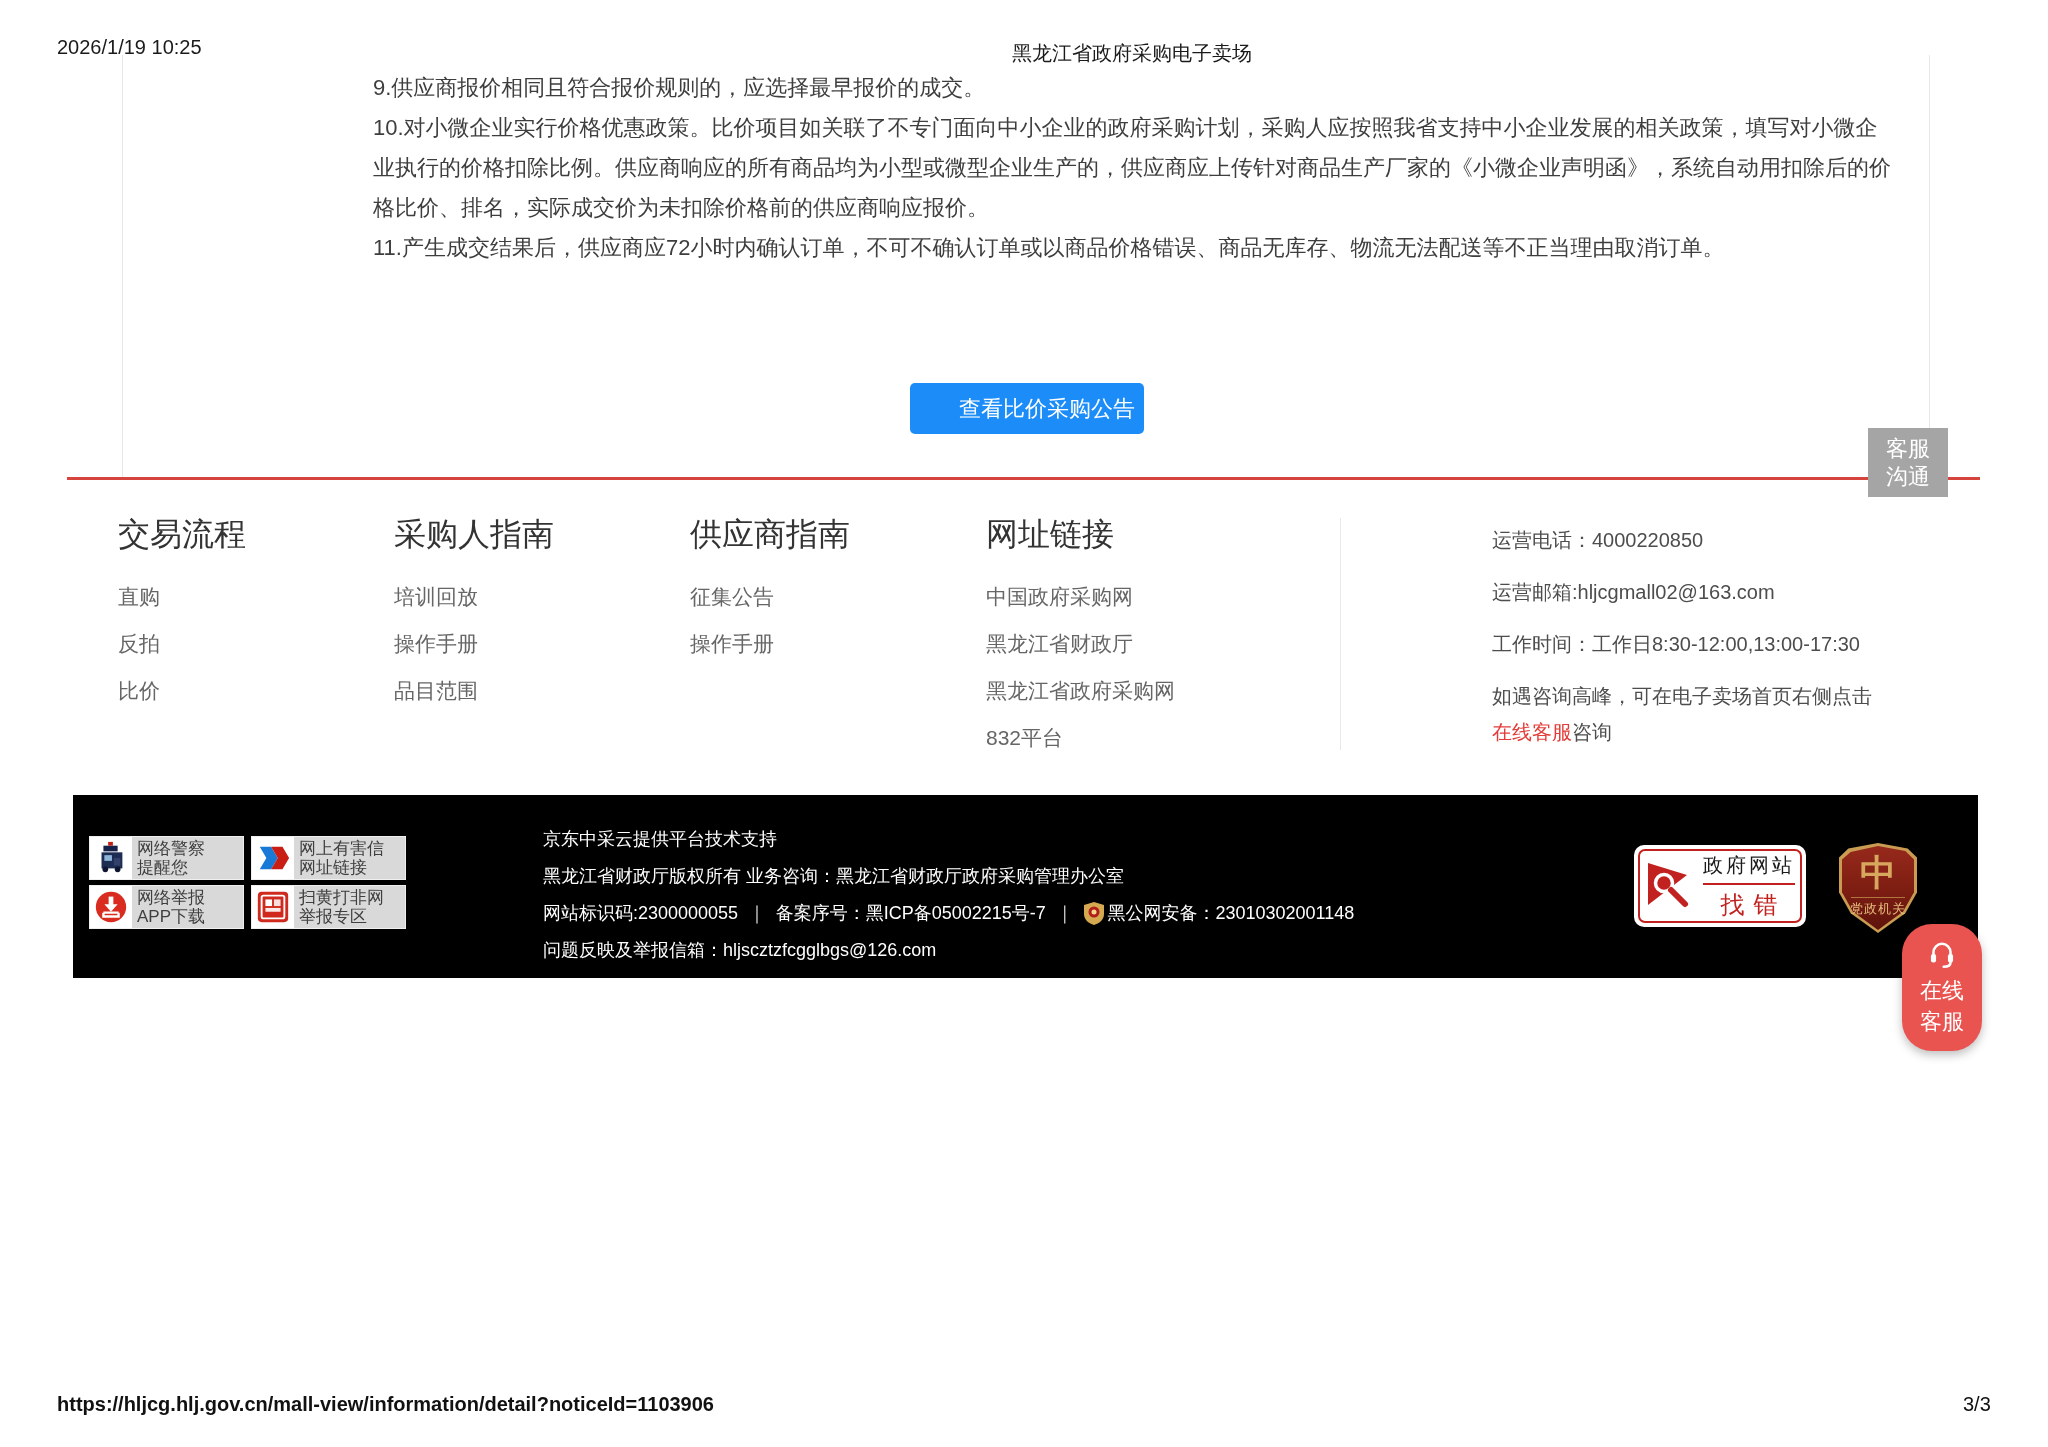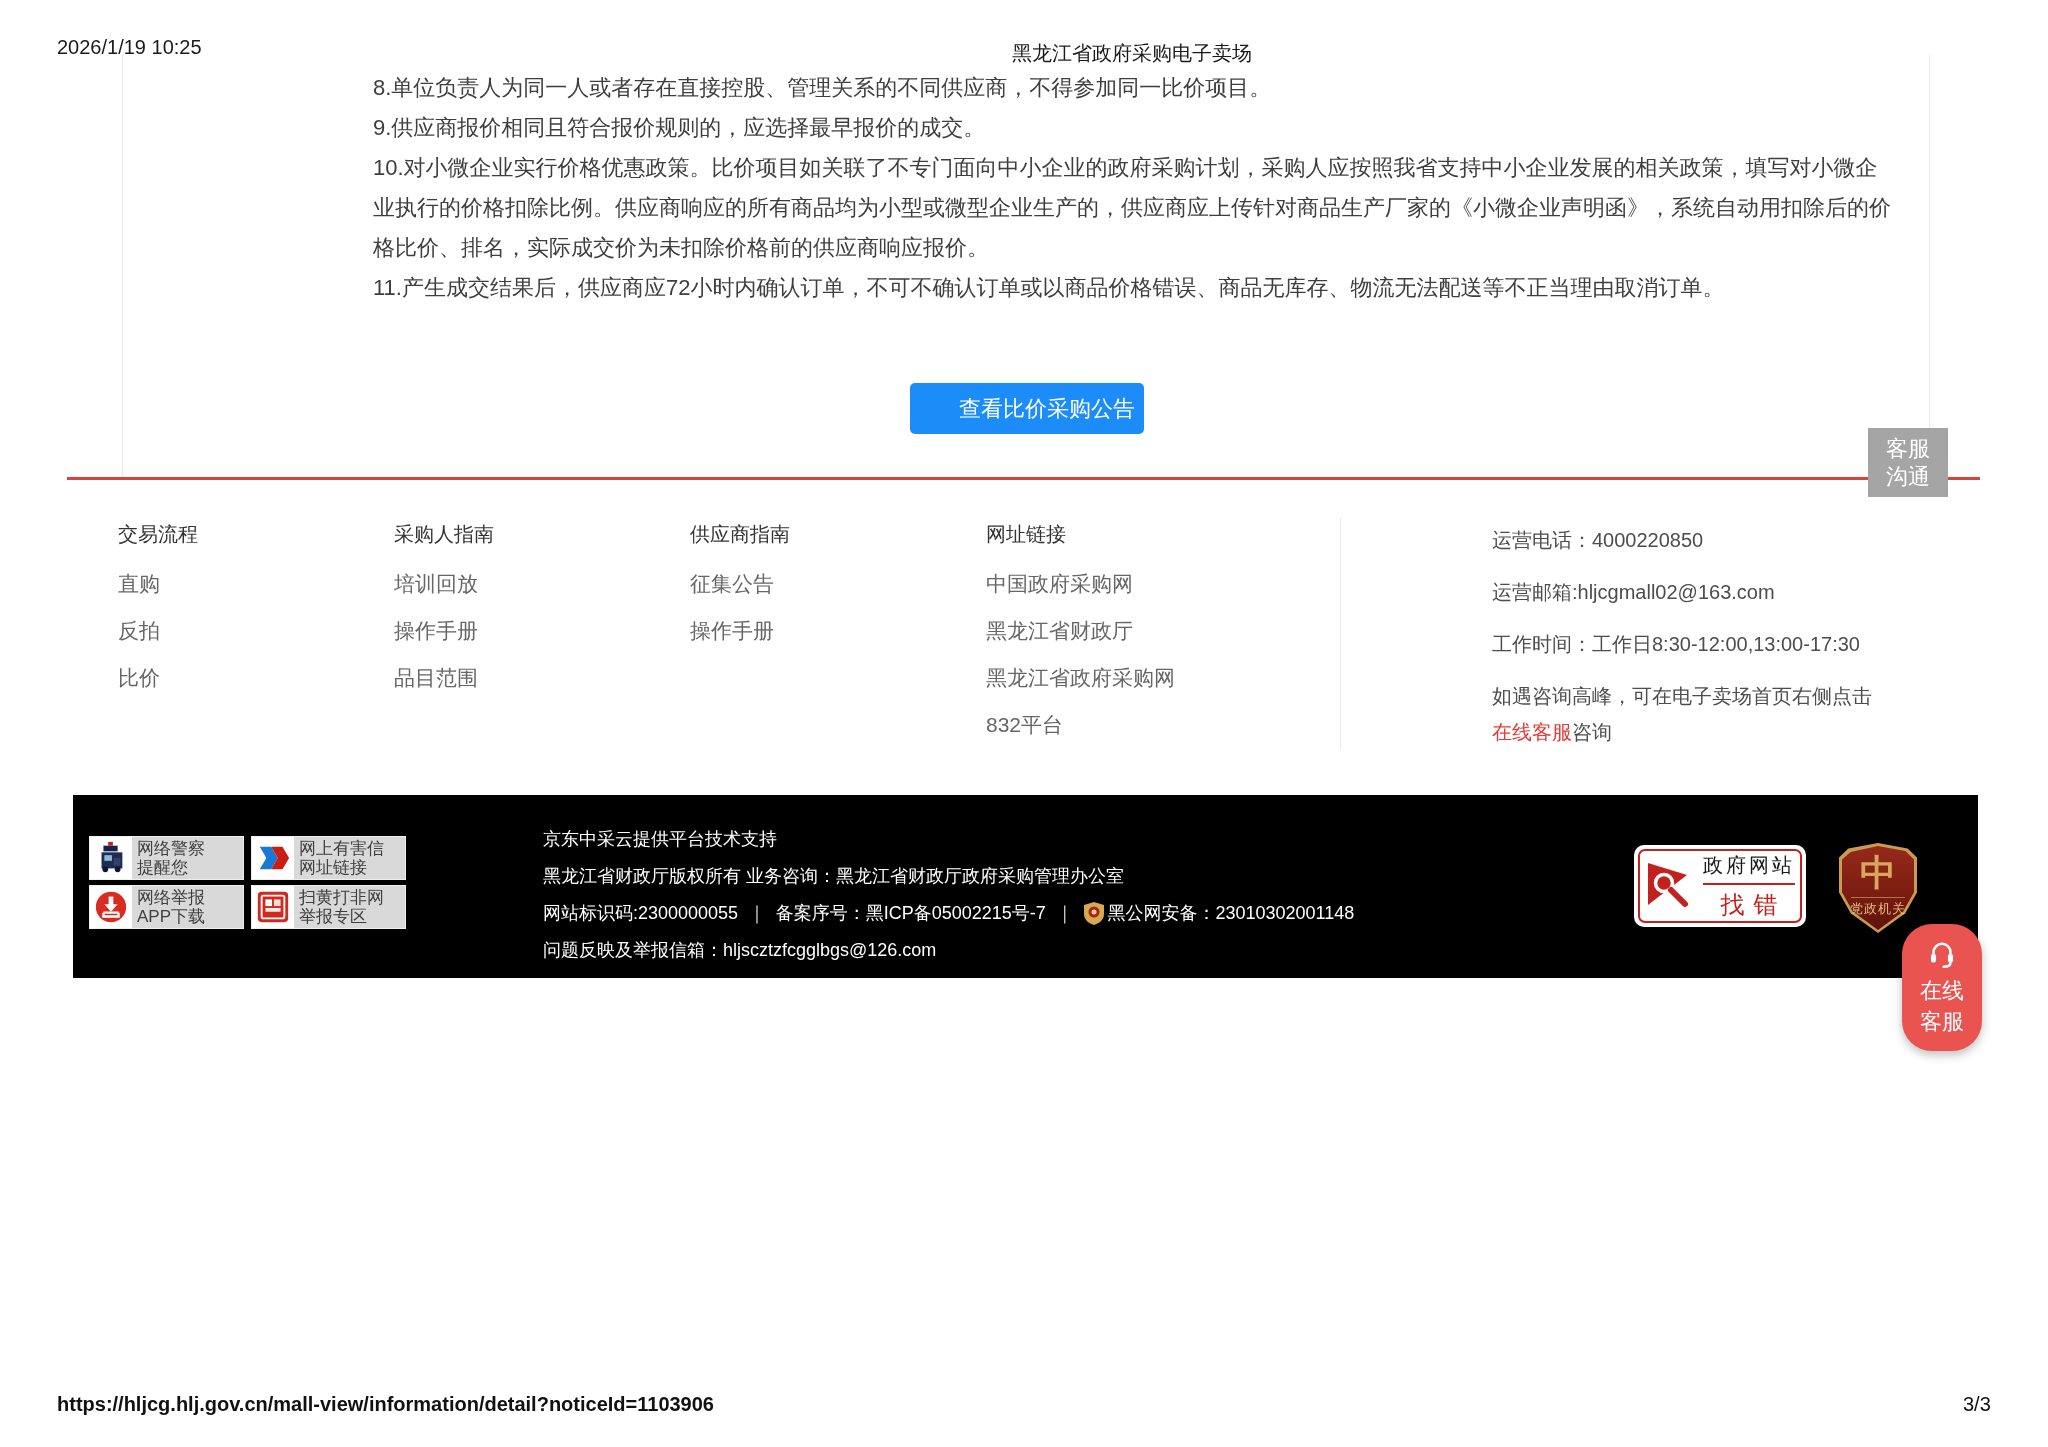--- a/index.html
+++ b/index.html
@@ -26,21 +26,21 @@
     justify-content:center; cursor:pointer; font-family:inherit;padding-left:40px; }
 
   .red-line { position:absolute; left:67px; top:477px; width:1913px; height:3px; background:#d6443e; z-index:1; }
 
   .kefu-tab { position:absolute; left:1868px; top:428px; width:80px; height:69px; background:#a5a5a5;
     color:#fff; font-size:22px; line-height:28px; text-align:center; padding-top:7px; z-index:2; cursor:pointer; }
 
   
   .nav-col { position:absolute; top:518px; }
   .nc-1 { left:118px; } .nc-2 { left:394px; } .nc-3 { left:690px; } .nc-4 { left:986px; }
-  .nav-title { font-size:20px; color:#333; height:33px; line-height:33px; margin-bottom:20px; white-space:nowrap; }
+  .nav-title { font-size:32px; color:#333; height:33px; line-height:33px; margin-bottom:33px; white-space:nowrap; }
   .nav-item { font-size:21px; color:#666; height:25px; line-height:25px; margin-bottom:22px; white-space:nowrap; cursor:pointer; }
   .nav-divider { position:absolute; left:1340px; top:518px; width:1px; height:232px; background:#e9e9e9; }
 
   .contact { position:absolute; left:1492px; top:528px; font-size:20px; color:#4d4d4d; }
   .contact .cl { height:24px; line-height:24px; margin-bottom:28px; white-space:nowrap; }
   .contact .cl-tip { margin-bottom:12px; }
   .contact .cl-last { margin-bottom:0; }
   .link-red { color:#e23d39; cursor:pointer; }
 
   
@@ -89,21 +89,20 @@
 
 <div id="page">
 
   <div class="ph-date">2026/1/19 10:25</div>
   <div class="ph-title">黑龙江省政府采购电子卖场</div>
 
   <div class="vborder vb-l"></div>
   <div class="vborder vb-r"></div>
 
   <div class="notice">
-    <div class="nl">8.单位负责人为同一人或者存在直接控股、管理关系的不同供应商，不得参加同一比价项目。</div>
     <div class="nl">9.供应商报价相同且符合报价规则的，应选择最早报价的成交。</div>
     <div class="nl">10.对小微企业实行价格优惠政策。比价项目如关联了不专门面向中小企业的政府采购计划，采购人应按照我省支持中小企业发展的相关政策，填写对小微企</div>
     <div class="nl">业执行的价格扣除比例。供应商响应的所有商品均为小型或微型企业生产的，供应商应上传针对商品生产厂家的《小微企业声明函》，系统自动用扣除后的价</div>
     <div class="nl">格比价、排名，实际成交价为未扣除价格前的供应商响应报价。</div>
     <div class="nl">11.产生成交结果后，供应商应72小时内确认订单，不可不确认订单或以商品价格错误、商品无库存、物流无法配送等不正当理由取消订单。</div>
   </div>
 
   <button class="view-btn">查看比价采购公告</button>
 
   <div class="red-line"></div>

